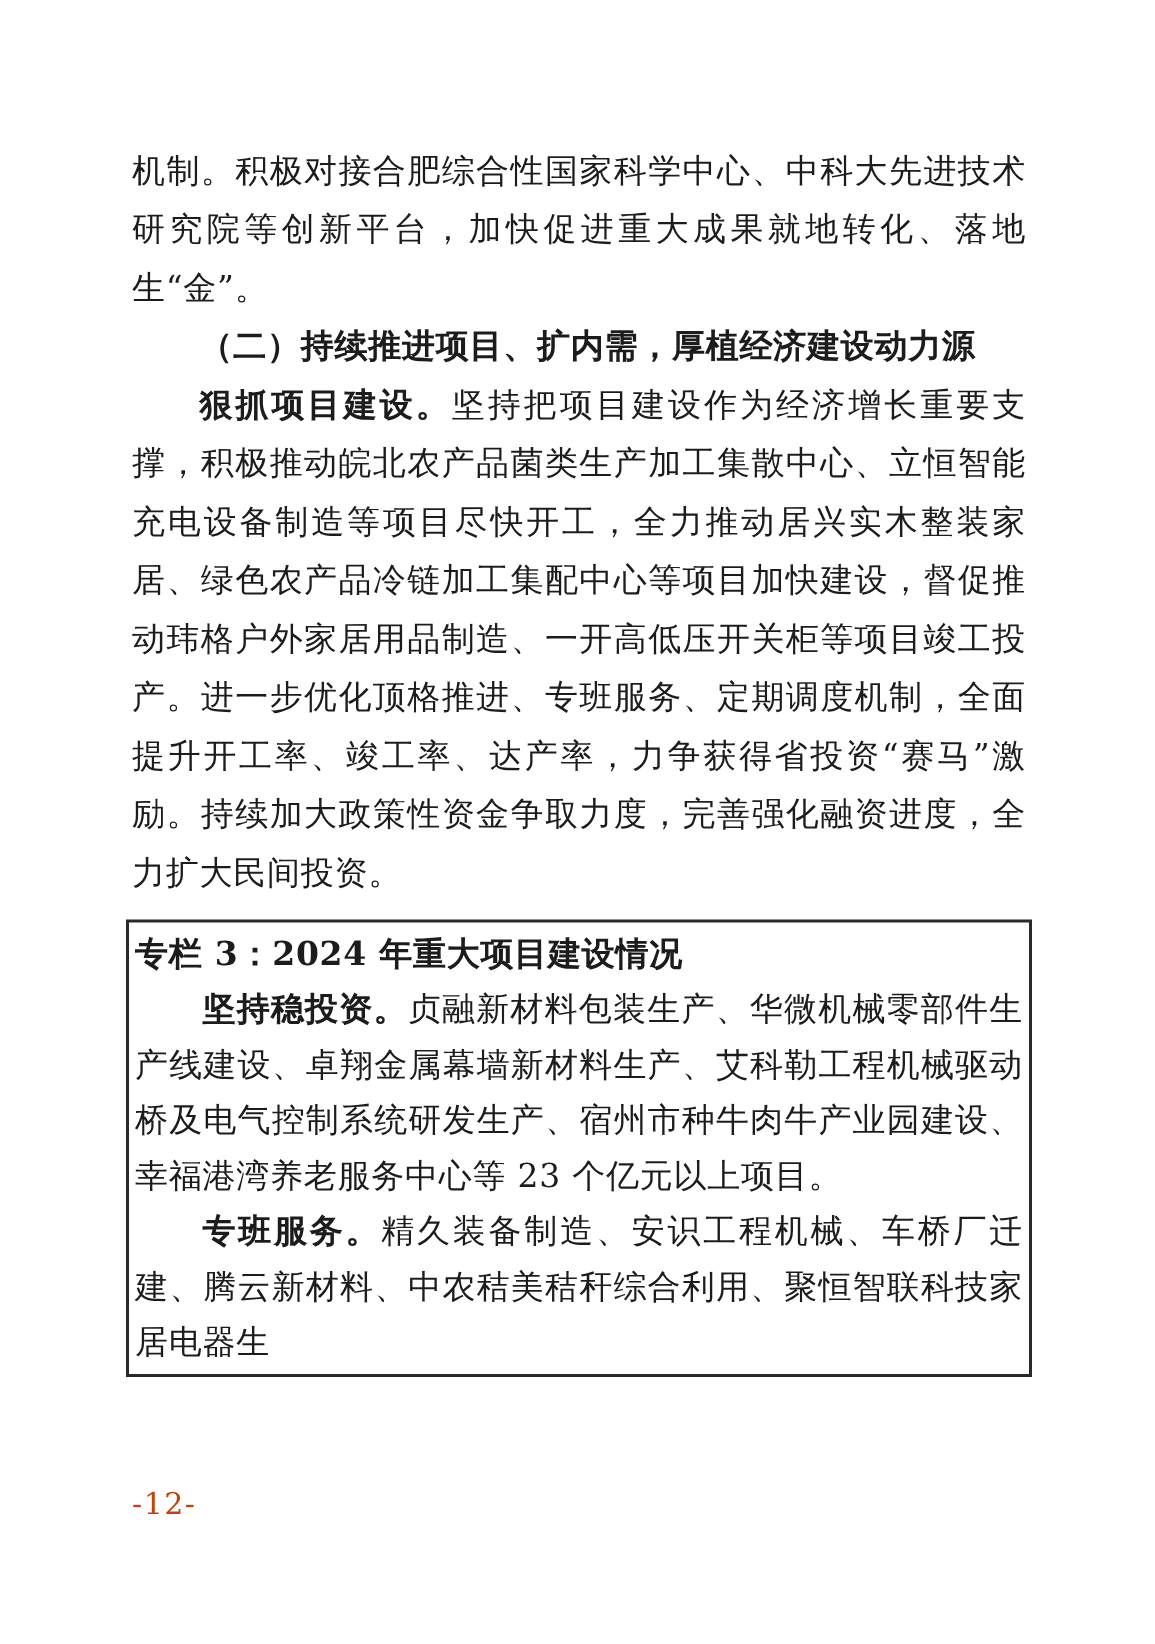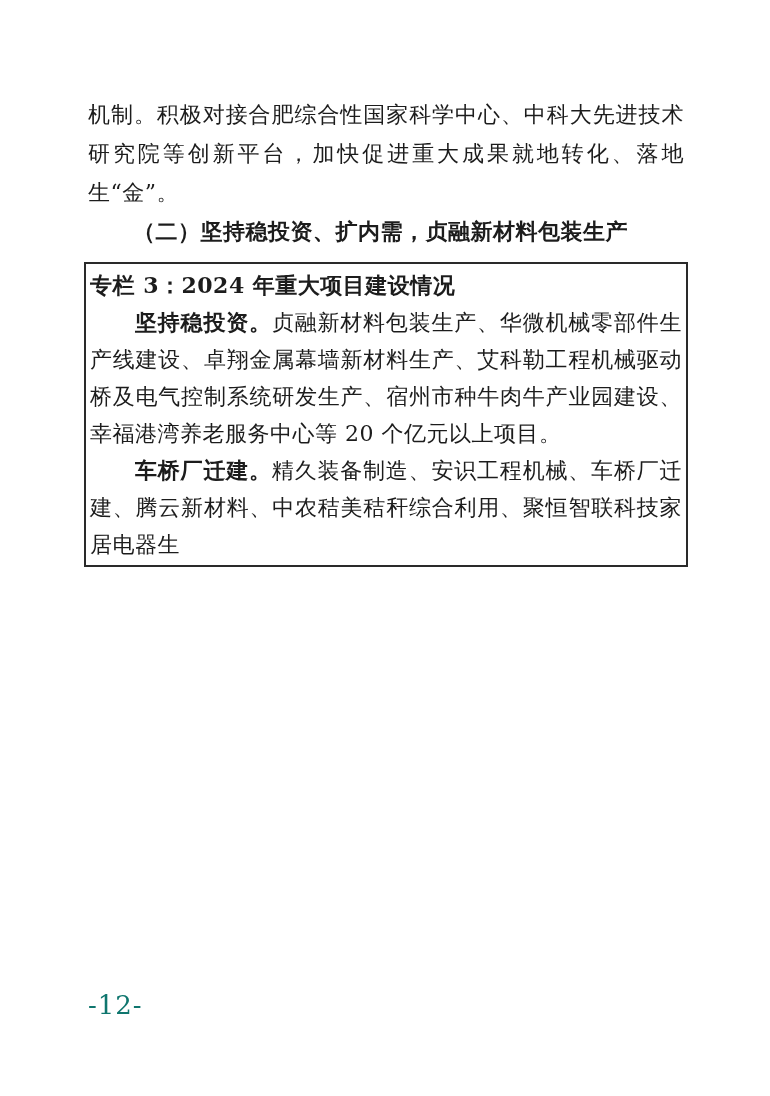--- a/index.html
+++ b/index.html
@@ -47,41 +47,42 @@
     font-size: 22px;
     line-height: 38px;
     text-align: left;
     font-weight: bold;
     text-indent: 0;
   }
   .page-number {
     position: absolute;
     left: 88px;
     top: 990px;
-    font-size: 26px;
+    font-size: 20px;
     letter-spacing: 1px;
-    color: #0f766e;
+    color: #c2410c;
   }
 </style>
 </head>
 <body>
 
 <div class="page">
   <div class="content">
 
     <p class="par"><span>机制。积极对接合肥综合性国家科学中心、中科大先进技术研究院等创新平台，加快促进重大成果就地转化、落地生“金”。</span></p>
 
-    <p class="par indent heading-par"><span>（二）坚持稳投资、扩内需，贞融新材料包装生产</span></p>
+    <p class="par indent heading-par"><span>（二）持续推进项目、扩内需，厚植经济建设动力源</span></p>
 
+    <p class="par indent"><span class="lead">狠抓项目建设。</span><span>坚持把项目建设作为经济增长重要支撑，积极推动皖北农产品菌类生产加工集散中心、立恒智能充电设备制造等项目尽快开工，全力推动居兴实木整装家居、绿色农产品冷链加工集配中心等项目加快建设，督促推动玮格户外家居用品制造、一开高低压开关柜等项目竣工投产。进一步优化顶格推进、专班服务、定期调度机制，全面提升开工率、竣工率、达产率，力争获得省投资“赛马”激励。持续加大政策性资金争取力度，完善强化融资进度，全力扩大民间投资。</span></p>
 
     <div class="column-box">
       <p class="box-par box-title"><span>专栏 3：2024 年重大项目建设情况</span></p>
 
-      <p class="box-par"><span class="lead">坚持稳投资。</span><span>贞融新材料包装生产、华微机械零部件生产线建设、卓翔金属幕墙新材料生产、艾科勒工程机械驱动桥及电气控制系统研发生产、宿州市种牛肉牛产业园建设、幸福港湾养老服务中心等 20 个亿元以上项目。</span></p>
+      <p class="box-par"><span class="lead">坚持稳投资。</span><span>贞融新材料包装生产、华微机械零部件生产线建设、卓翔金属幕墙新材料生产、艾科勒工程机械驱动桥及电气控制系统研发生产、宿州市种牛肉牛产业园建设、幸福港湾养老服务中心等 23 个亿元以上项目。</span></p>
 
 
-      <p class="box-par"><span class="lead">车桥厂迁建。</span><span>精久装备制造、安识工程机械、车桥厂迁建、腾云新材料、中农秸美秸秆综合利用、聚恒智联科技家居电器生</span></p>
+      <p class="box-par"><span class="lead">专班服务。</span><span>精久装备制造、安识工程机械、车桥厂迁建、腾云新材料、中农秸美秸秆综合利用、聚恒智联科技家居电器生</span></p>
     </div>
 
   </div>
 
   <div class="page-number">-12-</div>
 </div>
 
 </body></html>

